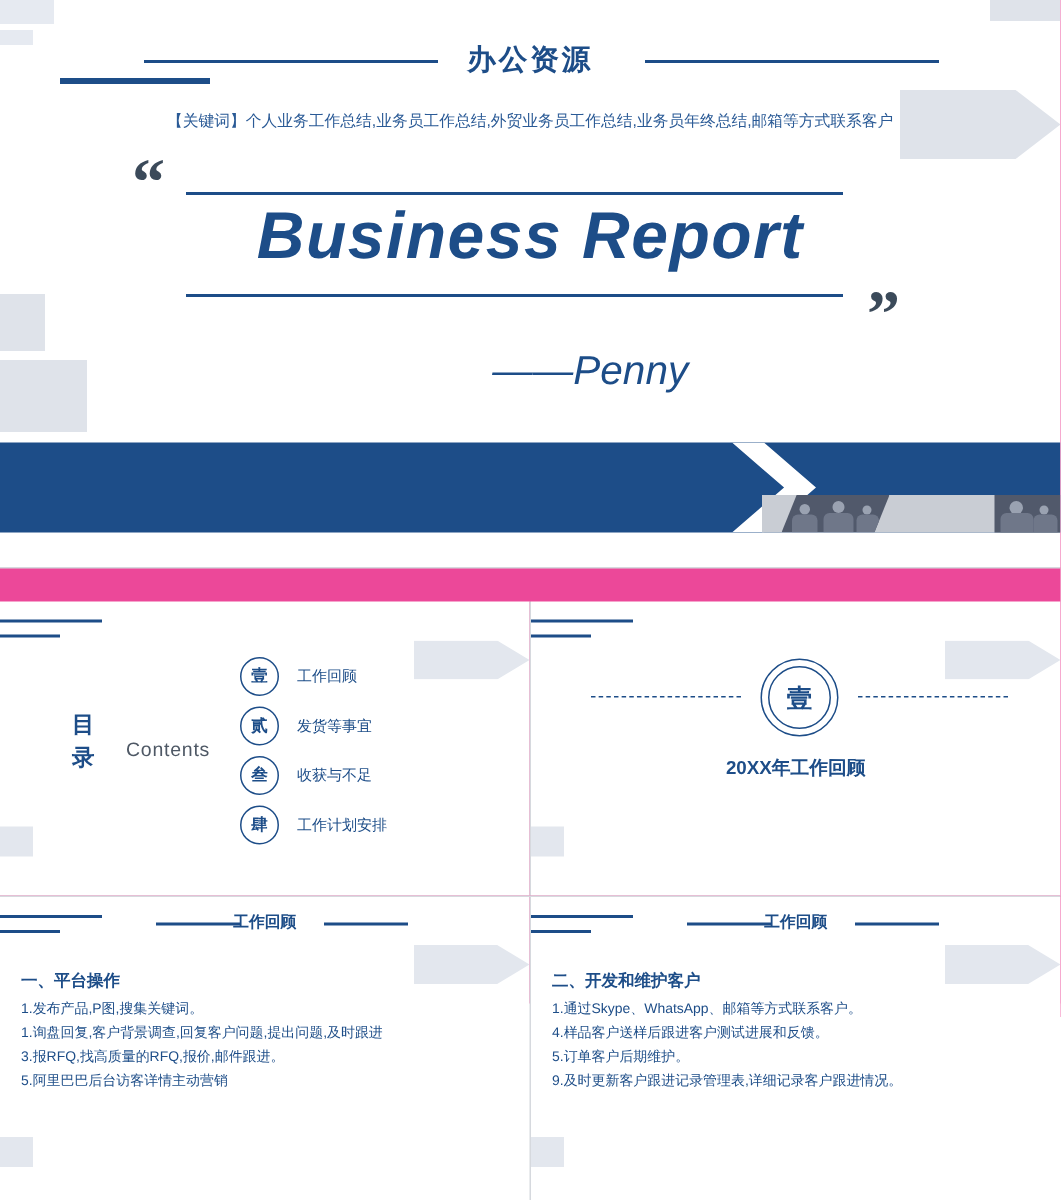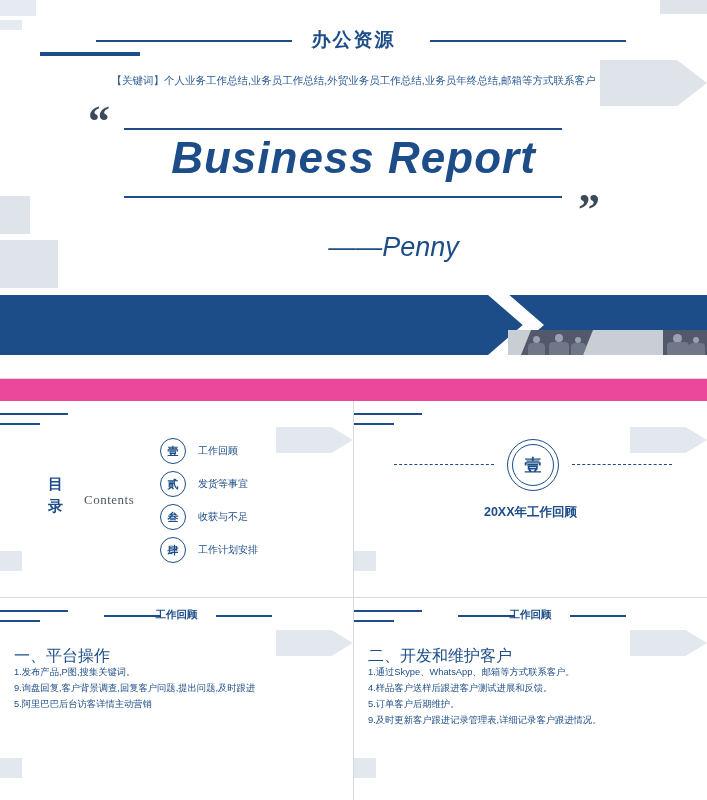--- a/index.html
+++ b/index.html
@@ -178,21 +178,20 @@
     width: 20px;
     line-height: 1.45;
     text-align: center;
   }
   .toc-sub {
     position: absolute;
     left: 84px; top: 91px;
     font-size: 13px;
     color: #4e5865;
     letter-spacing: .5px;
-    font-family: Liberation Serif, serif;
   }
   .toc-item {
     position: absolute;
     left: 160px;
     width: 190px;
     height: 30px;
   }
   .toc-seal {
     position: absolute;
     left: 0; top: 2px;
@@ -257,22 +256,22 @@
     color: #1d4d88;
   }
   .ct-head-rule {
     position: absolute;
     top: 17px; height: 1.5px;
     background: #1d4d88;
   }
   .ct-sub {
     position: absolute;
     left: 14px; top: 48px;
-    font-size: 16px;
-    font-weight: normal;
+    font-size: 11px;
+    font-weight: bold;
     color: #1d4d88;
   }
   .ct-lines {
     position: absolute;
     left: 14px; top: 66px;
     width: 330px;
     font-size: 9.3px;
     color: #1d4d88;
     line-height: 16px;
   }
@@ -383,21 +382,22 @@
     <div class="mini-deco-arrow" style="left:276px;top:32px;width:77px;height:26px;"></div>
     <div class="mini-deco-bar" style="left:0;top:160px;width:22px;height:20px;"></div>
 
     <div class="ct-head-rule" style="left:104px;width:56px;"></div>
     <div class="ct-head">工作回顾</div>
     <div class="ct-head-rule" style="left:216px;width:56px;"></div>
 
     <div class="ct-sub">一、平台操作</div>
     <div class="ct-lines">
       <div>1.发布产品,P图,搜集关键词。</div>
-      <div>9.询盘回复,客户背景调查,回复客户问题,提出问题,及时跟进</div>
+      <div>1.询盘回复,客户背景调查,回复客户问题,提出问题,及时跟进</div>
+      <div>3.报RFQ,找高质量的RFQ,报价,邮件跟进。</div>
       <div>5.阿里巴巴后台访客详情主动营销</div>
     </div>
   </div>
 
   <div class="vsep" style="left:353px;top:598px;height:202px;"></div>
 
   <div class="mini" style="left:354px;top:598px;height:202px;">
     <div class="mini-topline" style="left:0;top:12px;width:68px;"></div>
     <div class="mini-topline" style="left:0;top:22px;width:40px;"></div>
     <div class="mini-deco-arrow" style="left:276px;top:32px;width:77px;height:26px;"></div>

